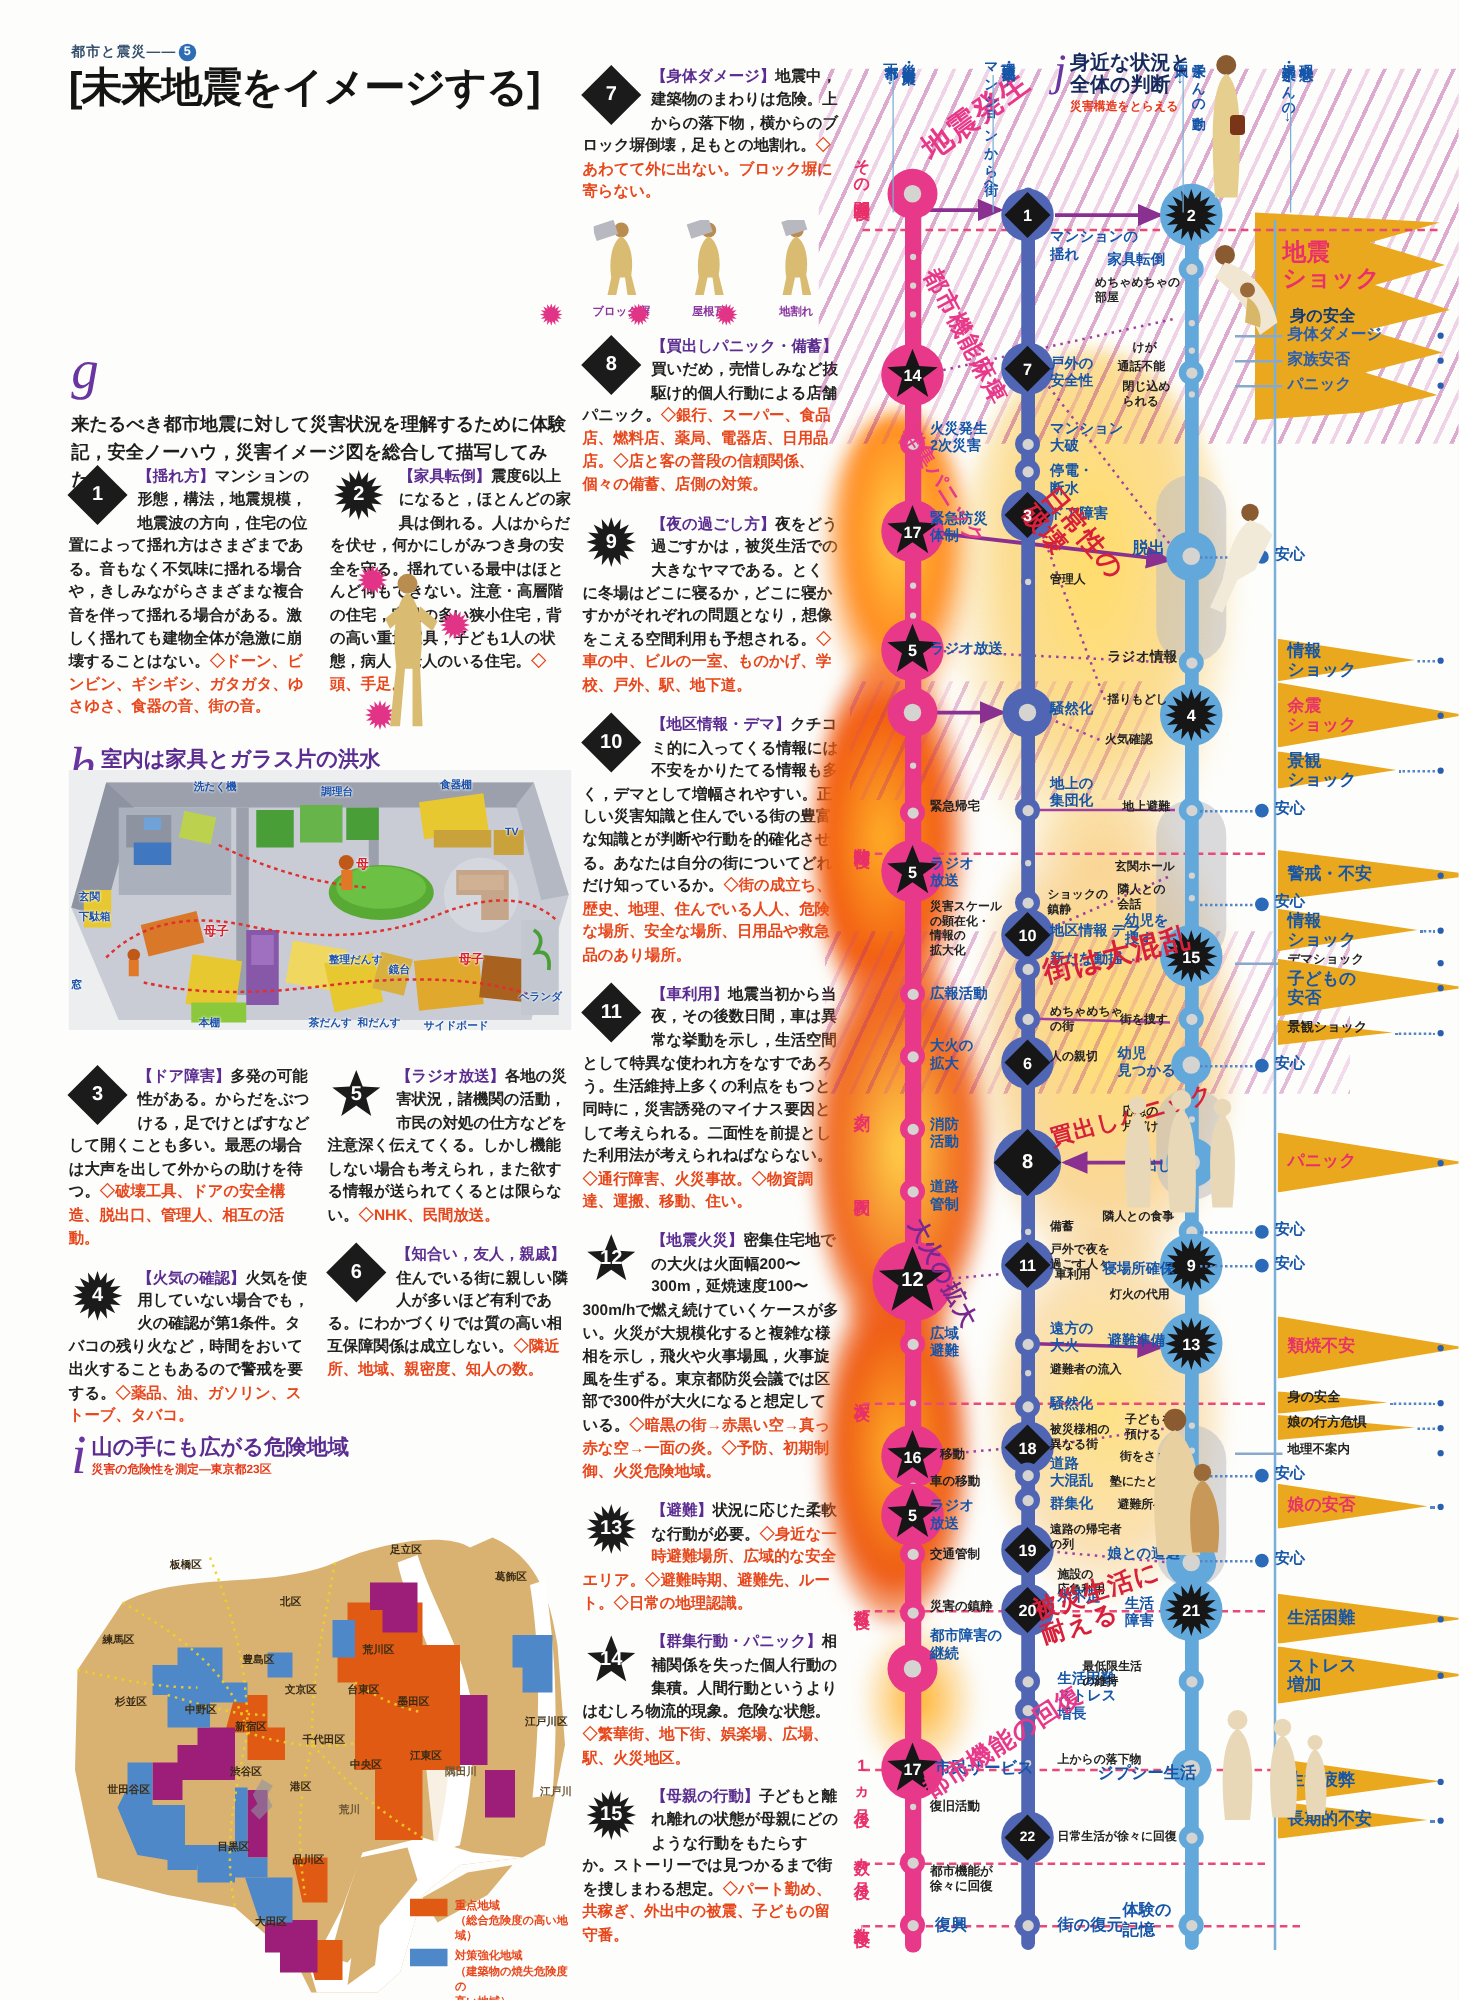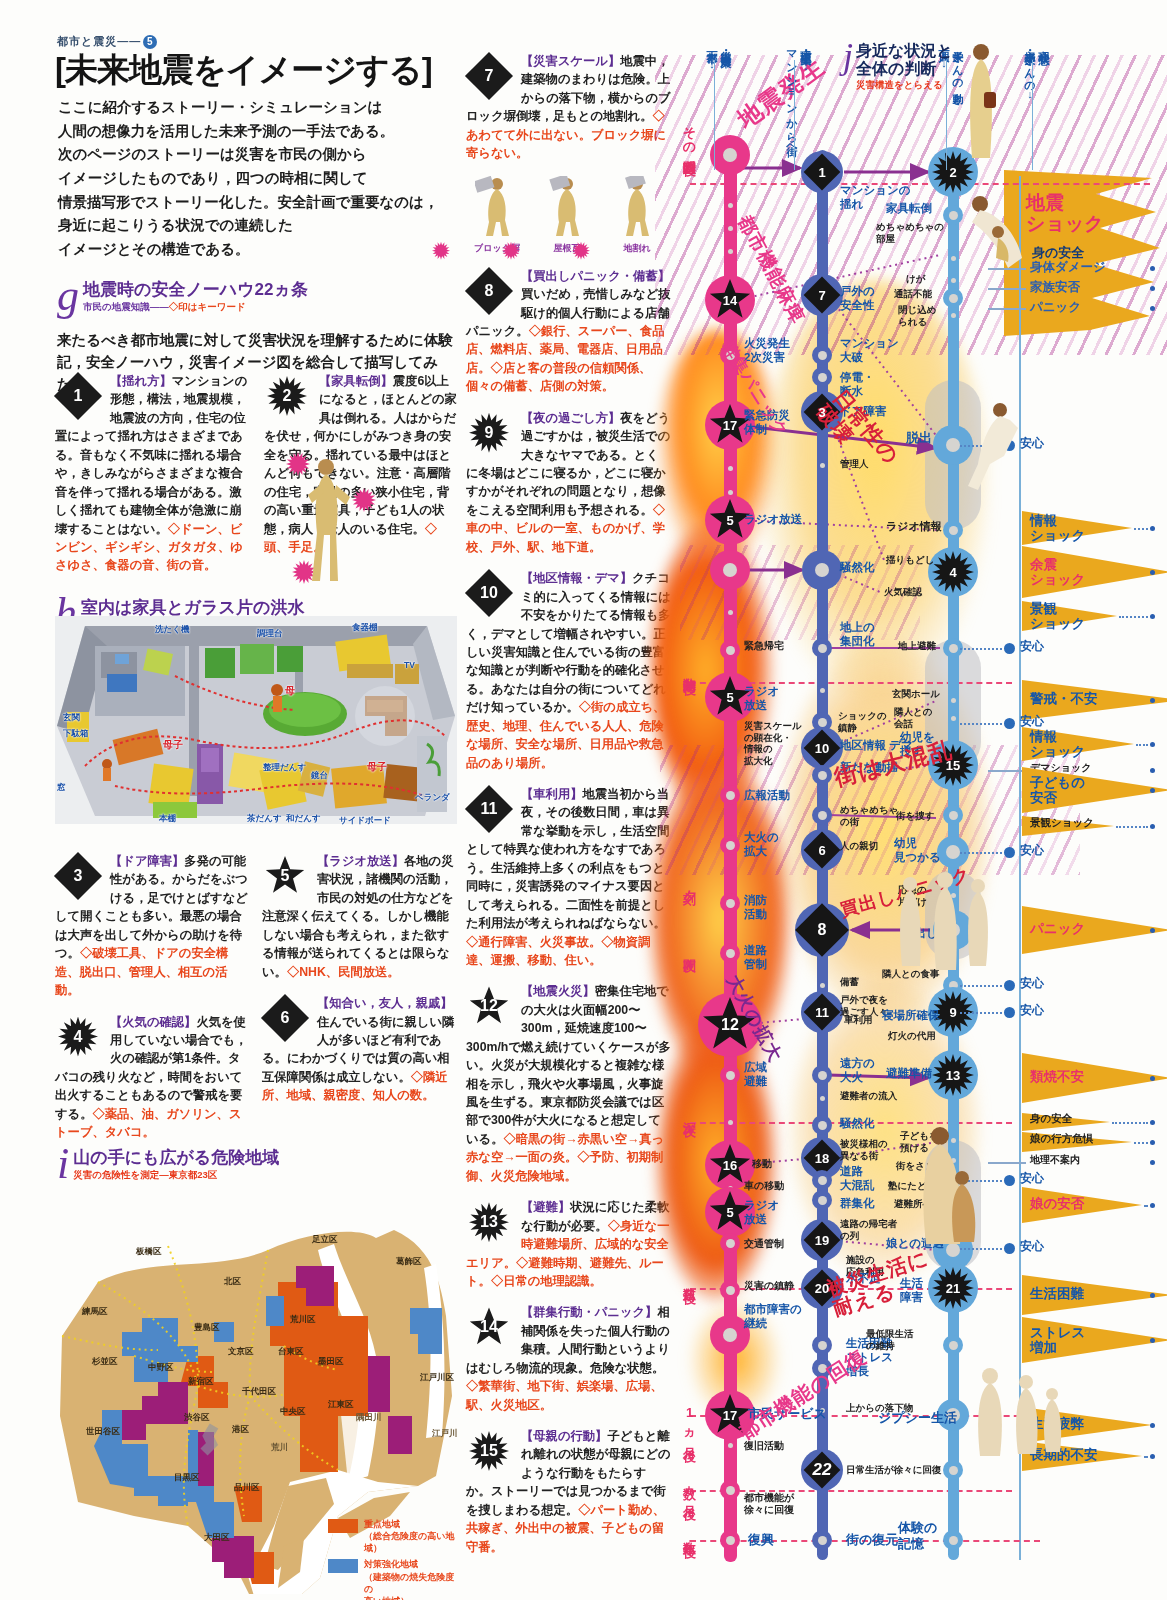--- a/index.html
+++ b/index.html
@@ -73,34 +73,23 @@
   .slashband{position:absolute;background:repeating-linear-gradient(115deg,rgba(0,0,0,0) 0 9px,rgba(168,34,138,.38) 9px 12px,rgba(0,0,0,0) 12px 22px,rgba(190,60,160,.22) 22px 25px)}
   .flame{position:absolute;filter:blur(7px);border-radius:50%}
 </style>
 </head>
 <body>
 
 <div id="canvas">
 
   <div class="abs" id="tag"><span>都市と震災——</span><span class="bnum">5</span></div>
   <div class="abs" id="title">[未来地震をイメージする]</div>
-  <div class="abs" id="intro">ここに紹介するストーリー・シミュレーションは
-人間の想像力を活用した未来予測の一手法である。
-次のページのストーリーは災害を市民の側から
-イメージしたものであり，四つの時相に関して
-情景描写形でストーリー化した。安全計画で重要なのは，
-身近に起こりうる状況での連続した
-イメージとその構造である。</div>
 
   <div class="abs" style="left:57px;top:278px;display:flex;gap:4px">
     <div class="secletter">g</div>
-    <div>
-      <div class="sechead">地震時の安全ノーハウ22ヵ条</div>
-      <div class="secsub"><span>市民の地震知識——</span><span class="kw">◇印はキーワード</span></div>
-    </div>
   </div>
   <div class="abs" id="glead">来たるべき都市地震に対して災害状況を理解するために体験記，安全ノーハウ，災害イメージ図を総合して描写してみた。</div>
 
   <div class="abs" id="row1">
       <div>
         <div class="itm"><div class="ico">
             <div class="shape dia"></div>
             <div class="num">1</div>
           </div><span class="ih">【揺れ方】</span><span>マンションの形態，構法，地震規模，地震波の方向，住宅の位置によって揺れ方はさまざまである。音もなく不気味に揺れる場合や，きしみながらさまざまな複合音を伴って揺れる場合がある。激しく揺れても建物全体が急激に崩壊することはない。</span><span class="ik">◇ドーン、ビンビン、ギシギシ、ガタガタ、ゆさゆさ、食器の音、街の音。</span></div>
       </div>
@@ -305,21 +294,21 @@
 （建築物の焼失危険度の
 高い地域）</div>
         </div>
       </div>
   </div>
 
   <div class="abs" id="midcol">
       <div class="itm"><div class="ico">
           <div class="shape dia"></div>
           <div class="num">7</div>
-        </div><span class="ih">【災害スケール】</span><span>地震中，建築物のまわりは危険。上からの落下物，横からのブロック塀倒壊，足もとの地割れ。</span><span class="ik">◇あわてて外に出ない。ブロック塀に寄らない。</span></div>
+        </div><span class="ih">【身体ダメージ】</span><span>地震中，建築物のまわりは危険。上からの落下物，横からのブロック塀倒壊，足もとの地割れ。</span><span class="ik">◇あわてて外に出ない。ブロック塀に寄らない。</span></div>
       <div style="display: flex; gap: 8px; margin: 4px 0px 12px;">
         <div style="width: 62px; text-align: center;"><svg width="44" height="62" viewBox="0 0 44 62">
             <circle cx="22" cy="8" r="6" fill="#b98d4f"></circle>
             <path d="M22,13 C14,18 12,34 14,46 L11,60 L18,60 L21,46 L25,46 L27,60 L34,60 L30,44 C32,32 30,18 22,13 Z" fill="#d9bc72"></path>
             <rect x="0" y="2" width="18" height="12" fill="#b8b8c0" transform="rotate(-18 10 8)"></rect>
           </svg><div class="pb" style="position: absolute; width: 18px; height: 18px; margin-left: -34px; clip-path: polygon(50% 0%, 56% 19.6%, 69.1% 3.8%, 67.2% 24.2%, 85.4% 14.6%, 75.8% 32.8%, 96.2% 30.9%, 80.4% 44%, 100% 50%, 80.4% 56%, 96.2% 69.1%, 75.8% 67.2%, 85.4% 85.4%, 67.2% 75.8%, 69.1% 96.2%, 56% 80.4%, 50% 100%, 44% 80.4%, 30.9% 96.2%, 32.8% 75.8%, 14.6% 85.4%, 24.2% 67.2%, 3.8% 69.1%, 19.6% 56%, 0% 50%, 19.6% 44%, 3.8% 30.9%, 24.2% 32.8%, 14.6% 14.6%, 32.8% 24.2%, 30.9% 3.8%, 44% 19.6%);"></div><div style="font-size: 9px; font-weight: bold; color: rgb(138, 53, 160);">ブロック塀</div></div>
         <div style="width: 62px; text-align: center;"><svg width="44" height="62" viewBox="0 0 44 62">
             <circle cx="22" cy="8" r="6" fill="#b98d4f"></circle>
             <path d="M22,13 C14,18 12,34 14,46 L11,60 L18,60 L21,46 L25,46 L27,60 L34,60 L30,44 C32,32 30,18 22,13 Z" fill="#d9bc72"></path>
             <rect x="6" y="2" width="18" height="12" fill="#b8b8c0" transform="rotate(-18 10 8)"></rect>
@@ -641,21 +630,21 @@
         </div>
         <div class="nd" style="left: 812px; top: 1358px; width: 20px; height: 20px; background: rgb(80, 102, 180); border-radius: 50%;">
           <div class="inner" style="width: 9px; height: 9px;"></div>
         </div>
         <div class="nd" style="left: 817px; top: 1405px; width: 10px; height: 10px; background: rgb(80, 102, 180); border-radius: 50%;">
           <div class="inner" style="width: 5px; height: 5px;"></div>
         </div>
         <div class="nd" style="left: 805px; top: 1453px; width: 34px; height: 34px;">
           <div style="position: absolute; inset: -4px; border-radius: 50%; background: rgb(80, 102, 180);"></div>
           <div class="blackshape" style="background: rgb(22, 22, 22); transform: rotate(45deg); inset: 4px;"></div>
-          <div class="nnum" style="font-size: 17px; font-style: italic;">22</div>
+          <div class="nnum" style="font-size: 11px;">22</div>
         </div>
         <div class="nd" style="left: 812px; top: 1530px; width: 20px; height: 20px; background: rgb(80, 102, 180); border-radius: 50%;">
           <div class="inner" style="width: 9px; height: 9px;"></div>
         </div>
         <div class="track" style="left: 947.5px; top: 150px; width: 11px; height: 1410px; background: rgb(99, 168, 218);"></div>
         <div class="nd" style="left: 932px; top: 151px; width: 42px; height: 42px;">
           <div style="position: absolute; inset: -4px; border-radius: 50%; background: rgb(99, 168, 218);"></div>
           <div class="blackshape" style="background: rgb(22, 22, 22); clip-path: polygon(50% 0%, 56% 19.6%, 69.1% 3.8%, 67.2% 24.2%, 85.4% 14.6%, 75.8% 32.8%, 96.2% 30.9%, 80.4% 44%, 100% 50%, 80.4% 56%, 96.2% 69.1%, 75.8% 67.2%, 85.4% 85.4%, 67.2% 75.8%, 69.1% 96.2%, 56% 80.4%, 50% 100%, 44% 80.4%, 30.9% 96.2%, 32.8% 75.8%, 14.6% 85.4%, 24.2% 67.2%, 3.8% 69.1%, 19.6% 56%, 0% 50%, 19.6% 44%, 3.8% 30.9%, 24.2% 32.8%, 14.6% 14.6%, 32.8% 24.2%, 30.9% 3.8%, 44% 19.6%);"></div>
           <div class="nnum" style="font-size: 13px;">2</div>
         </div>

